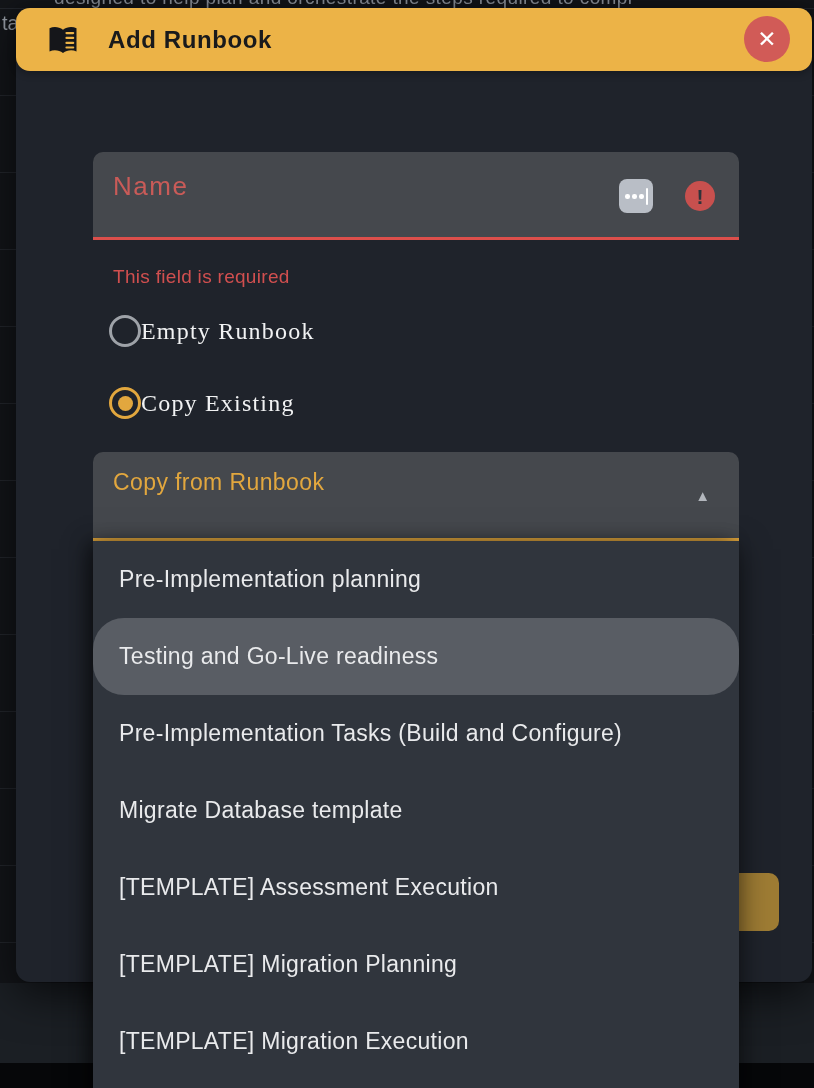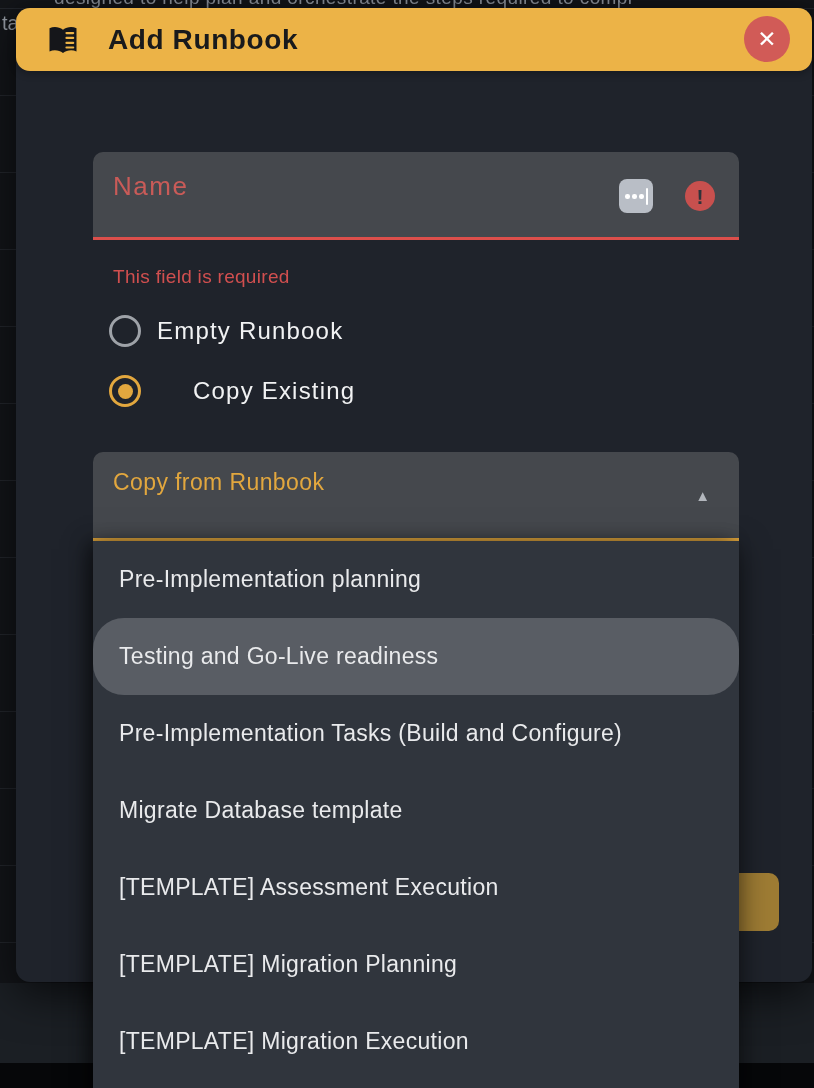--- a/index.html
+++ b/index.html
@@ -42,21 +42,21 @@
     background:var(--paper-bg);border-radius:14px;
     box-shadow:0 12px 44px rgba(0,0,0,.65);z-index:1;
   }
   .dialog-header{
     position:absolute;left:0;top:0;width:796px;height:63px;
     background:var(--amber);border-radius:14px;
     display:flex;align-items:center;padding-left:26px;
     box-shadow:0 2px 8px rgba(0,0,0,.3);
   }
   .dialog-title{
-    margin-left:24px;font-size:28px;font-weight:bold;color:#191A1C;letter-spacing:.6px;
+    margin-left:24px;font-size:24px;font-weight:bold;color:#191A1C;letter-spacing:.6px;
   }
   .close-btn{
     position:absolute;right:22px;top:8px;width:46px;height:46px;border-radius:50%;
     background:var(--close-red);border:none;cursor:pointer;
     display:flex;align-items:center;justify-content:center;
   }
   .close-btn span{color:#fff;font-size:23px;line-height:1;}
 
   
   .name-field{
@@ -84,30 +84,30 @@
   .error-badge span{color:#30333A;font-size:21px;font-weight:bold;line-height:1;}
   .error-text{
     position:absolute;left:97px;top:258px;font-size:19px;color:var(--error-red);letter-spacing:.3px;
   }
 
   
   .radio-row{
     position:absolute;left:93px;height:32px;display:flex;align-items:center;cursor:pointer;
   }
   .radio-row.first{top:307px;}
-  .radio-row.second{top:367px;gap:36px;}
+  .radio-row.second{top:379px;}
   .radio-circle{
     width:32px;height:32px;border-radius:50%;border:3px solid #9EA2A8;
     display:flex;align-items:center;justify-content:center;flex:0 0 auto;
   }
   .radio-row.selected .radio-circle{border-color:var(--amber-accent);}
   .radio-dot{width:15px;height:15px;border-radius:50%;background:transparent;}
   .radio-row.selected .radio-dot{background:var(--amber-accent);}
   .radio-label{
-    margin-left:16px;font-size:24px;color:var(--text-light);letter-spacing:1.2px;
+    font-size:24px;color:var(--text-light);letter-spacing:1.2px;font-family:Liberation Serif, serif;
   }
 
   
   .copy-select{
     position:absolute;left:77px;top:444px;width:646px;height:89px;
     background:var(--field-bg);border-radius:10px 10px 0 0;
     border-bottom:3px solid var(--amber-accent);cursor:pointer;
   }
   .copy-select-label{
     position:absolute;left:20px;top:17px;font-size:23px;color:var(--amber-accent);letter-spacing:.4px;

